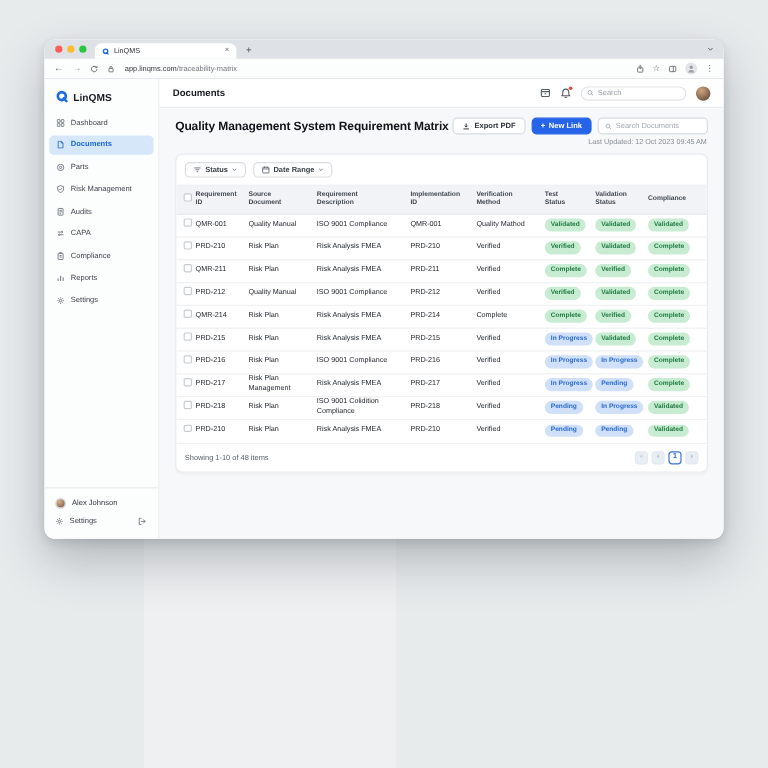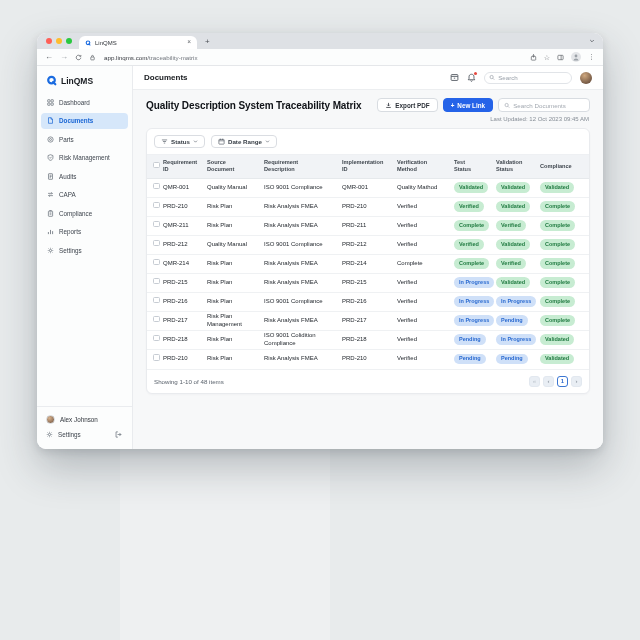--- a/index.html
+++ b/index.html
@@ -306,21 +306,21 @@
                 </g>
               </svg>
             <input placeholder="Search" style="">
           </span>
           <span class="hdr-avatar"></span>
         </div>
       </div>
 
       <div class="content">
         <div class="title-row">
-          <span class="page-title">Quality Description System Traceability Matrix</span>
+          <span class="page-title">Quality Management System Requirement Matrix</span>
           <div class="title-actions">
             <span class="btn ghost">
               <svg class="ic" width="7" height="7" viewBox="0 0 8 8">
                   <g fill="none" stroke="currentColor" stroke-width="0.9">
                     <path d="M4 1v3.4M2.6 3.1 4 4.5 5.4 3.1"></path>
                     <path d="M1.4 6.2h5.2"></path>
                   </g>
                 </svg>
               <span>Export PDF</span>
             </span>

